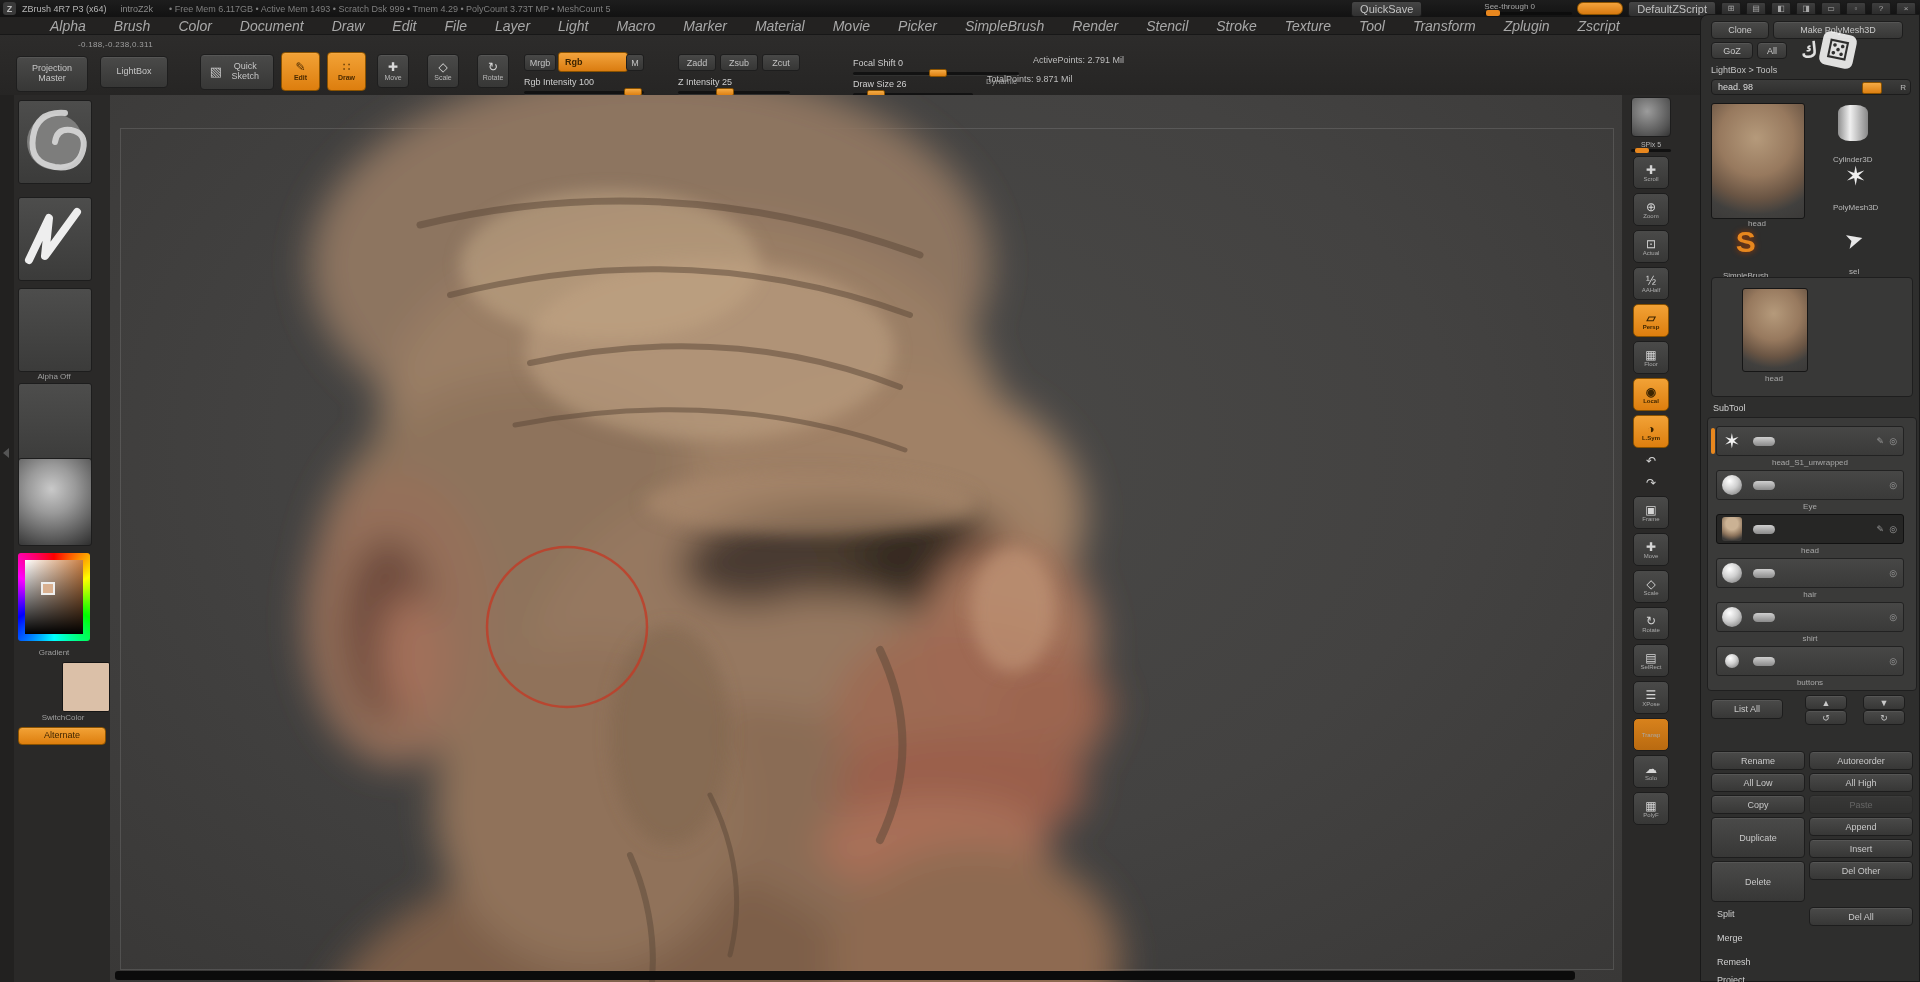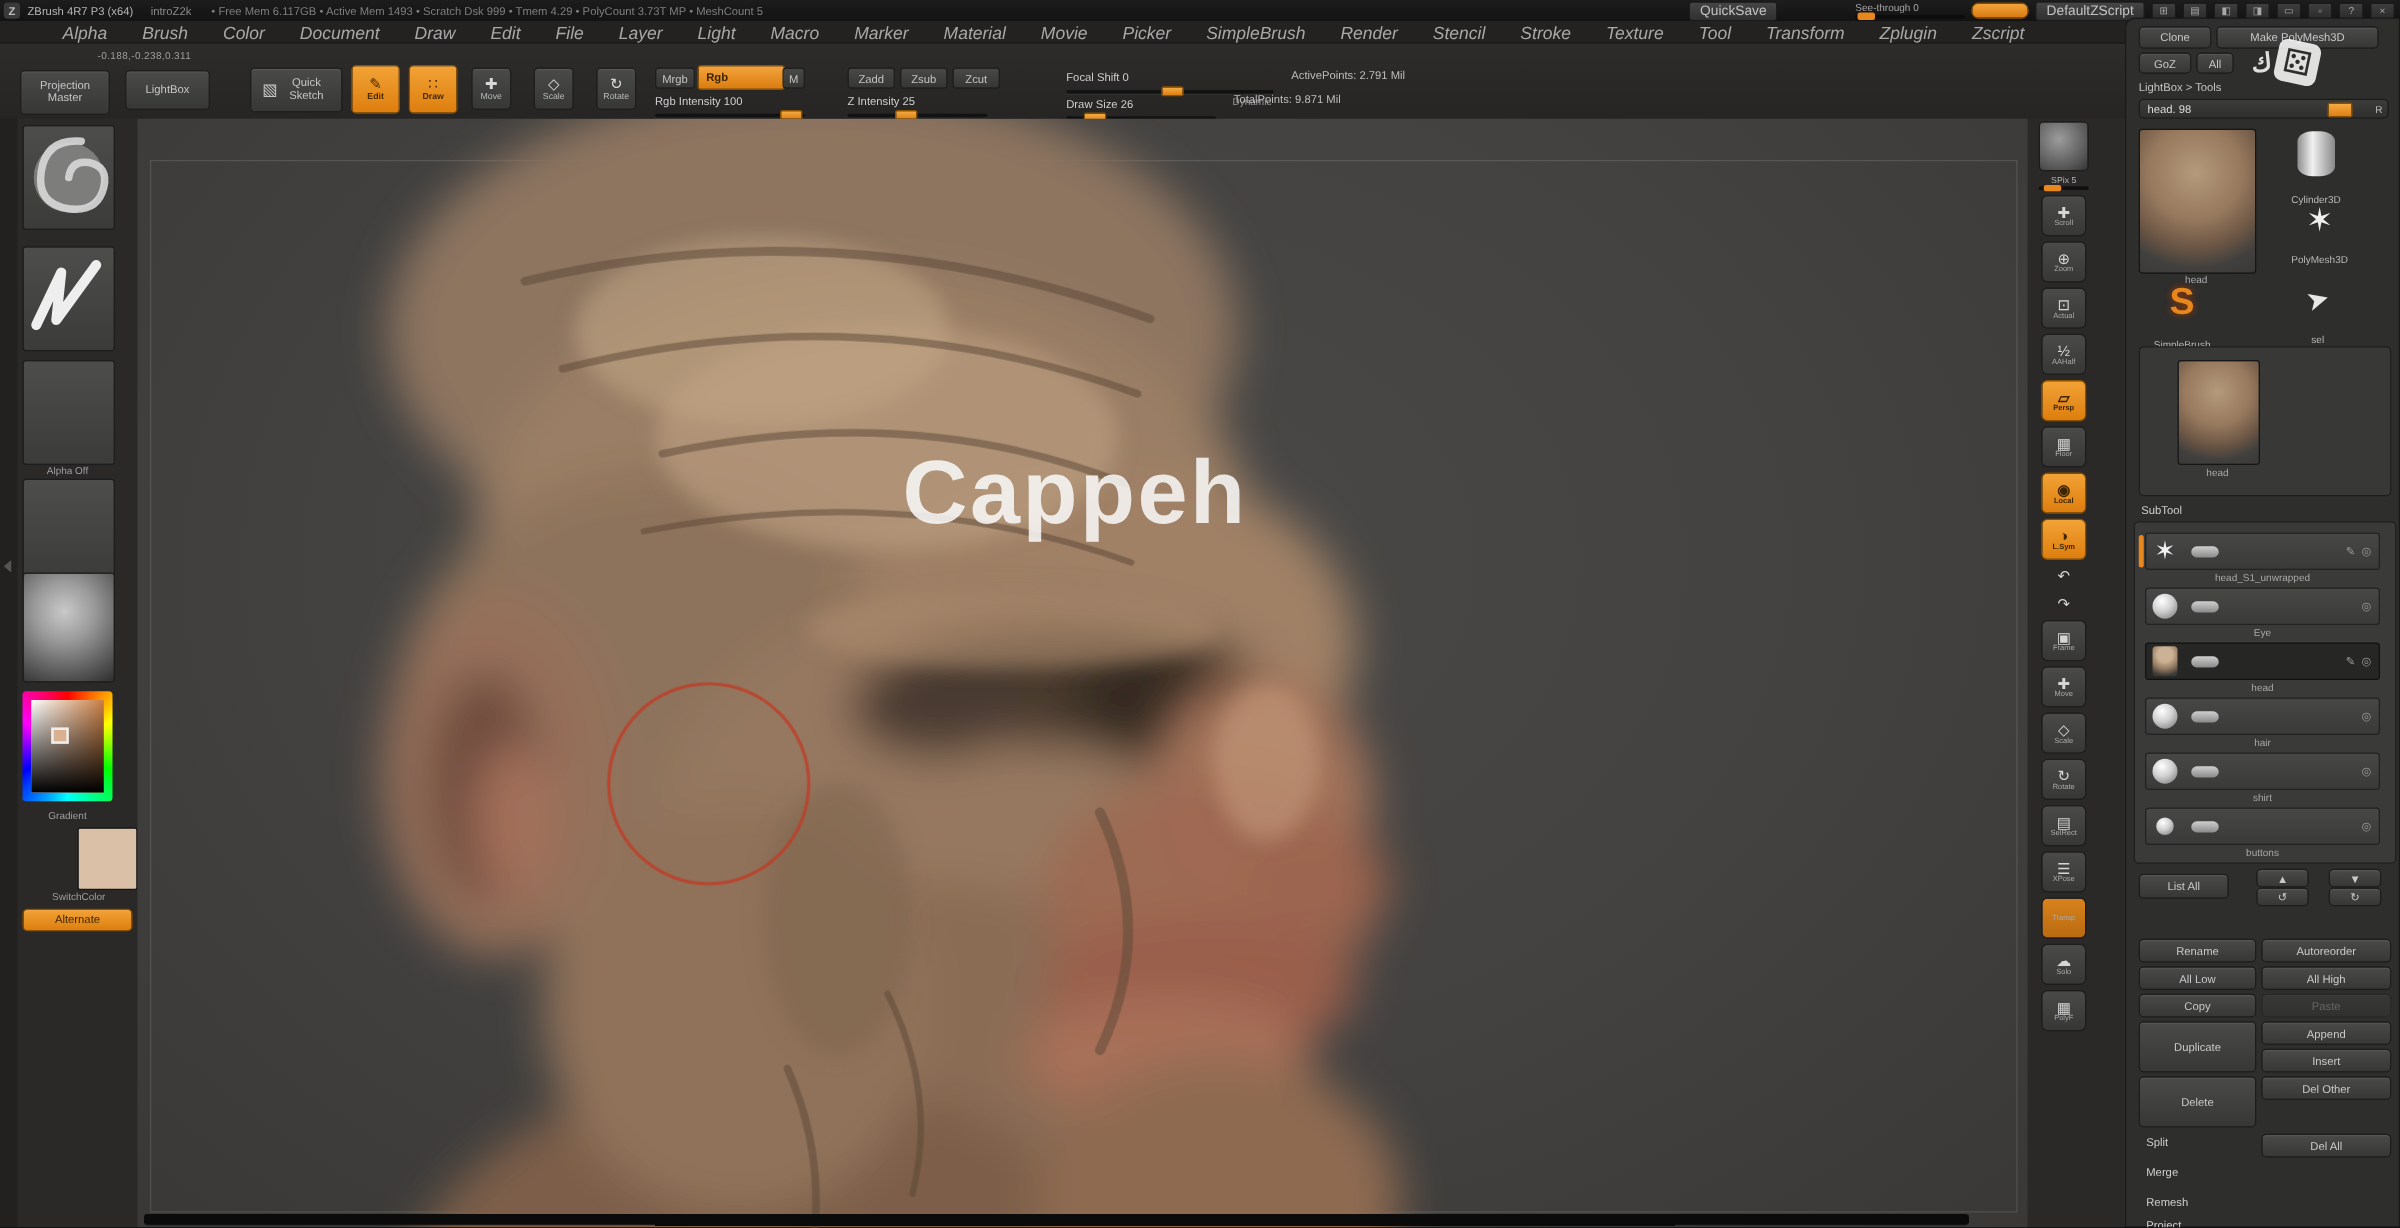--- a/index.html
+++ b/index.html
@@ -320,21 +320,20 @@
         <path d="M310,130 Q560,70 810,160" stroke-width="7"></path>
         <path d="M340,200 Q580,140 800,220" stroke-width="6"></path>
         <path d="M420,268 Q620,225 790,292" stroke-width="6"></path>
         <path d="M405,330 Q615,290 795,355" stroke-width="5"></path>
         <path d="M770,555 Q815,650 770,745" stroke-width="8"></path>
         <path d="M520,760 Q560,850 530,950" stroke-width="6"></path>
         <path d="M600,700 Q640,780 620,860" stroke-width="5"></path>
       </g>
       <circle cx="457" cy="532" r="80" fill="none" stroke="#c23b25" stroke-width="2.5" opacity="0.8"></circle>
     </svg>
-    <div class="abs watermark">Cappeh</div>
     <div class="abs canvas-bottom"></div>
   </div>
 
   <div class="abs rshelf">
     <div class="rs-preview"></div>
     <div class="rs-spix">
       <span>SPix 5</span>
       <span class="mini" style="display:block;">
           <i></i>
         </span>

